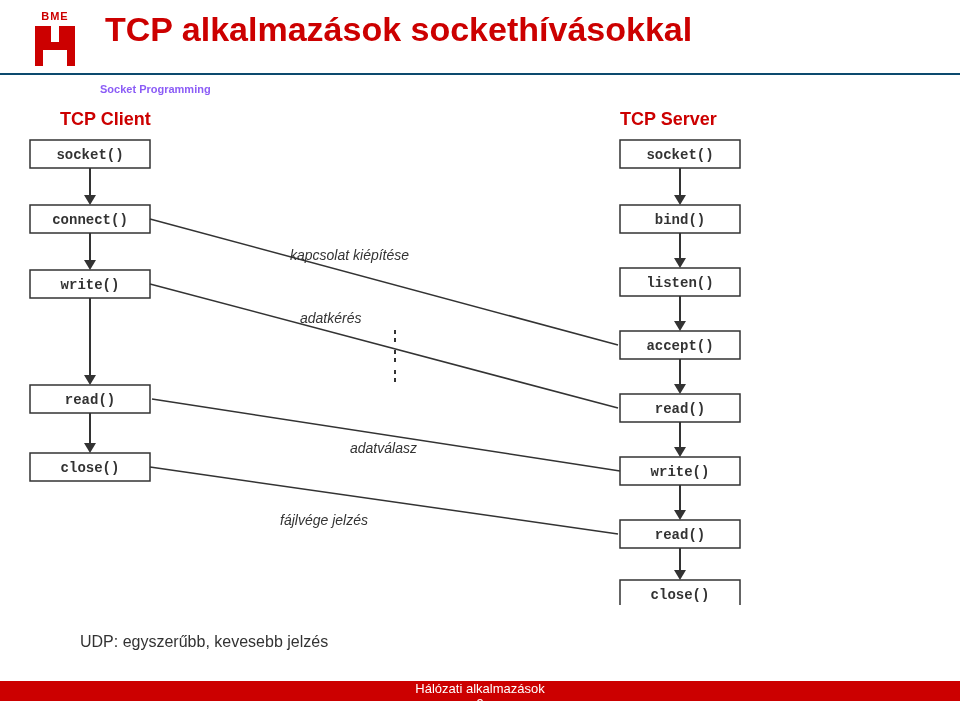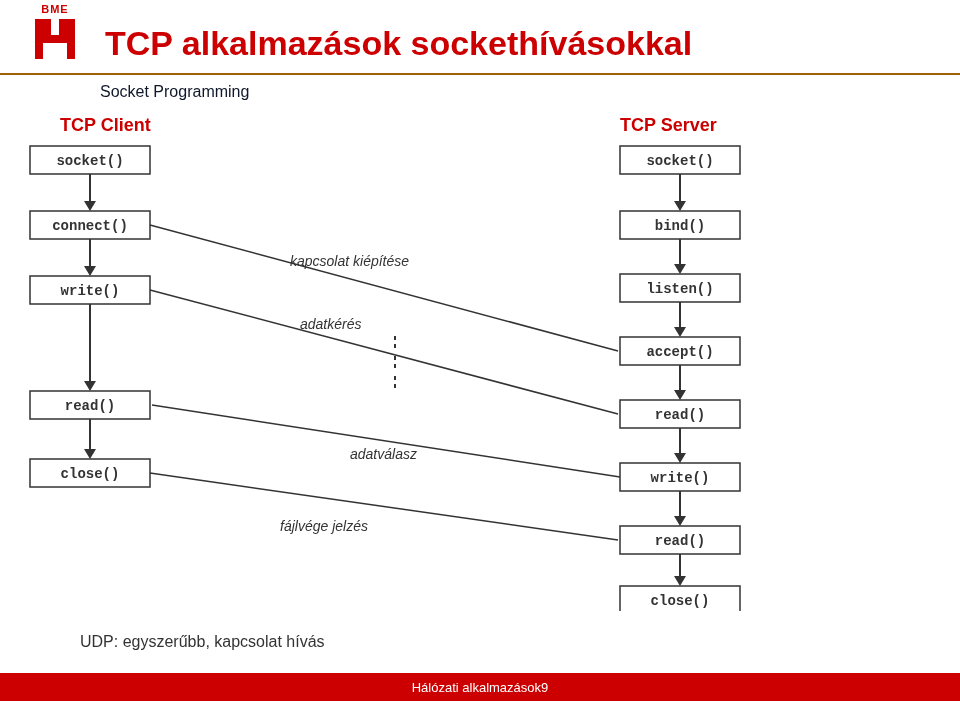--- a/index.html
+++ b/index.html
@@ -8,23 +8,23 @@
       height: 701px;
       font-family: Arial, sans-serif;
       background: #fff;
       overflow: hidden;
       position: relative;
     }
 
     
     .header {
       display: flex;
-      align-items: flex-end;
+      align-items: flex-start;
       padding: 10px 20px;
-      border-bottom: 2px solid #a16207;
+      border-bottom: 2px solid #0c4a6e;
       height: 75px;
     }
     .logo-area {
       width: 70px;
       display: flex;
       flex-direction: column;
       align-items: center;
       margin-right: 15px;
     }
     .logo-bme {
@@ -39,47 +39,48 @@
     }
     .header-title {
       font-size: 34px;
       font-weight: bold;
       color: #c00;
     }
 
     
     .subtitle {
       padding: 8px 100px 0 100px;
-      font-size: 16px;
-      color: #0f172a;
-      font-weight: normal;
+      font-size: 11px;
+      color: #8b5cf6;
+      font-weight: bold;
     }
 
     
     .main-content {
       display: flex;
       padding: 10px 60px 0 80px;
       height: 520px;
       position: relative;
     }
 
     
     .footer {
       position: absolute;
       bottom: 0;
       left: 0;
       right: 0;
-      height: 28px;
+      height: 20px;
       background: #c00;
       display: flex;
       align-items: center;
-      justify-content: center;
+      justify-content: flex-start;
       padding: 0 20px;
       color: #fff;
       font-size: 13px;
+      flex-direction: column;
     }
 
     
     .udp-note {
       position: absolute;
       bottom: 50px;
       left: 80px;
       font-size: 16px;
       color: #333;
     }
@@ -199,18 +200,18 @@
     <polygon points="149,298 155,310 152,304" fill="#333"></polygon>
     <text x="350" y="358" font-size="14" font-style="italic" fill="#333" font-family="Arial">adatválasz</text>
 
     <line x1="150" y1="372" x2="618" y2="439" stroke="#333" stroke-width="1.5"></line>
     <polygon points="615,433 621,445 618,439" fill="#333"></polygon>
     <text x="280" y="430" font-size="14" font-style="italic" fill="#333" font-family="Arial">fájlvége jelzés</text>
 
   </svg>
 </div>
 
-<div class="udp-note" style="position:absolute; bottom:50px; left:80px; font-size:16px; color:#333;">UDP: egyszerűbb, kapcsolat hívás</div>
+<div class="udp-note" style="position:absolute; bottom:50px; left:80px; font-size:16px; color:#333;">UDP: egyszerűbb, kevesebb jelzés</div>
 
 <div class="footer">
   <span>Hálózati alkalmazások</span>
   <span>9</span>
 </div>
 
 </body></html>

